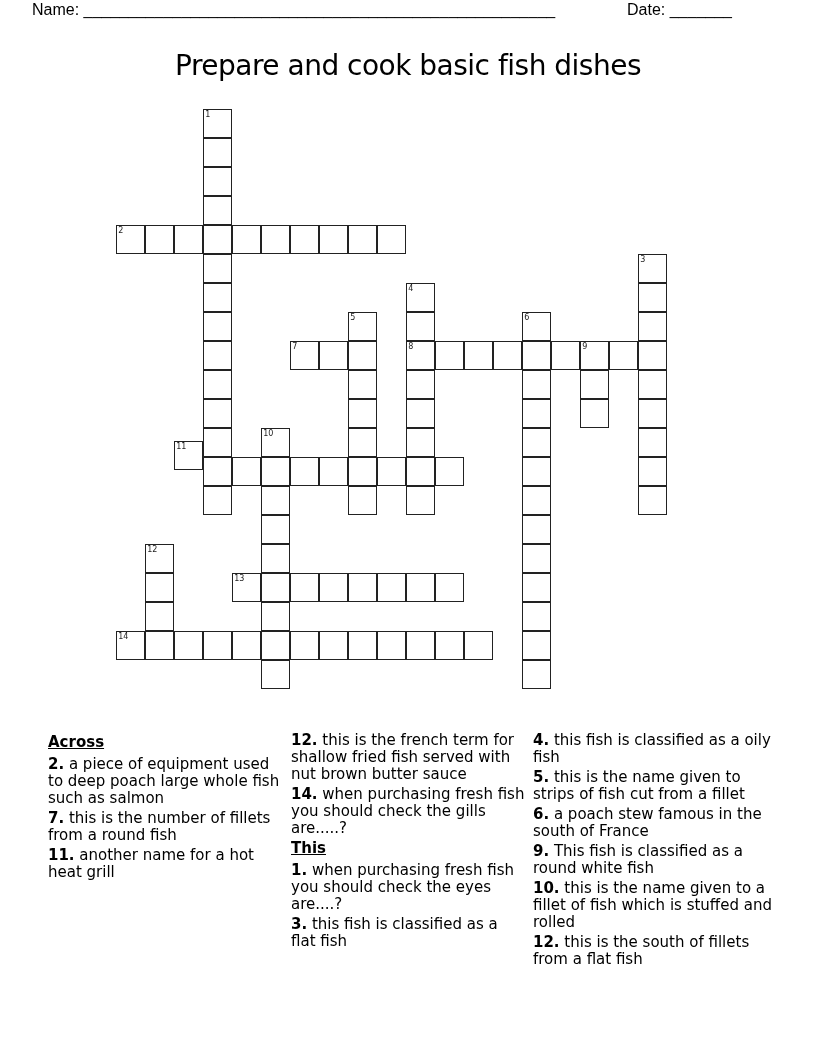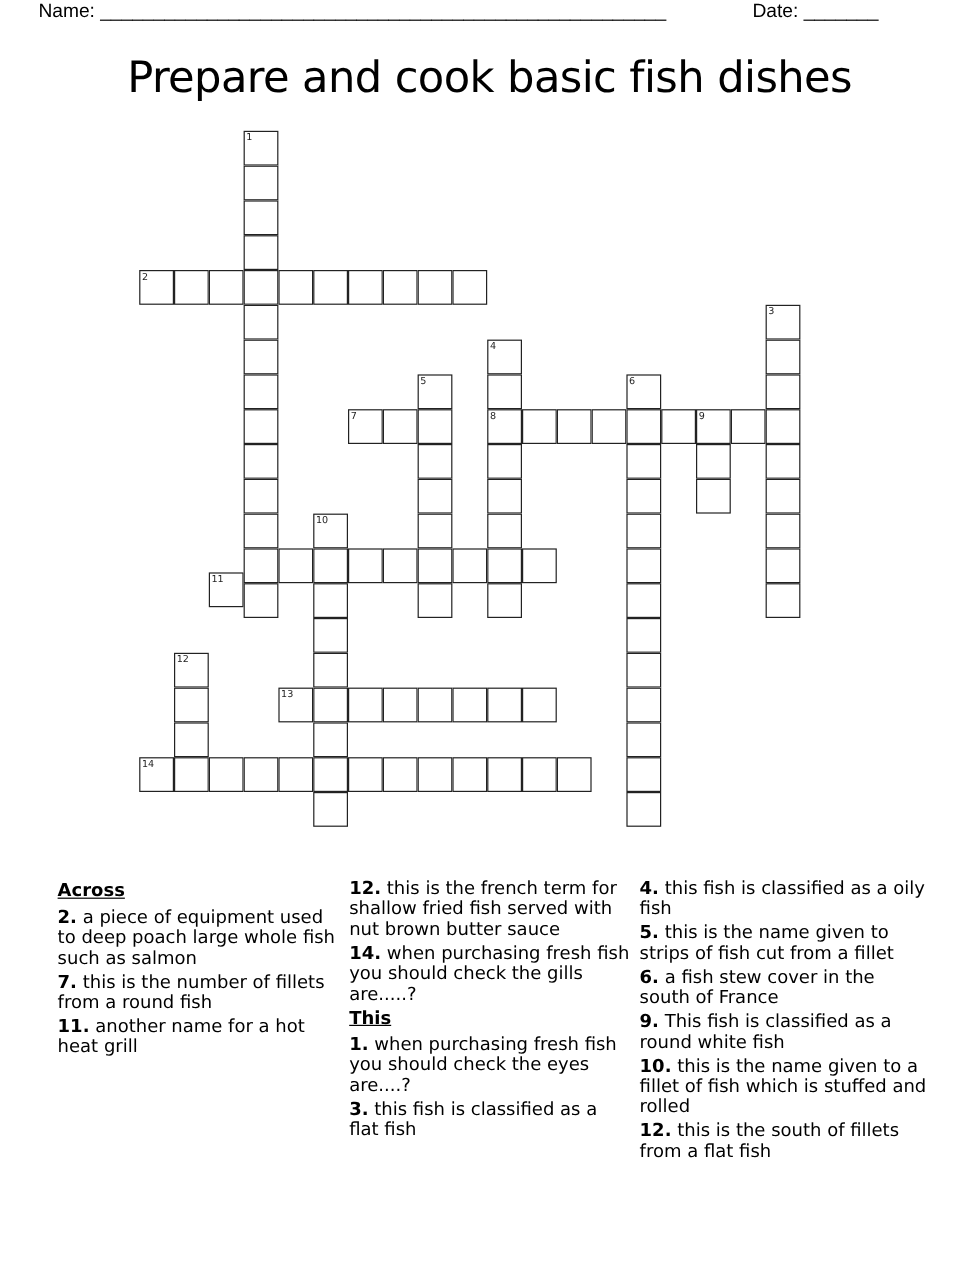--- a/index.html
+++ b/index.html
@@ -1,21 +1,21 @@
 <!DOCTYPE html>
 <html><head>
 <meta charset="utf-8">
 <style>
   html, body { margin:0; padding:0; background:#fff; }
   body { width:816px; height:1056px; position:relative; overflow:hidden; color:#000; }
   .hdr { position:absolute; top:0; font-family:"Liberation Sans", sans-serif; font-size:16px; line-height:20px; }
   #name-line { left:32px; }
   #date-line { left:627px; }
   #title { position:absolute; top:40px; left:0; width:816px; text-align:center;
-    font-family:"DejaVu Sans", sans-serif; font-size:36px; line-height:52px; letter-spacing:-0.5px; }
+    font-family:"DejaVu Sans", sans-serif; font-size:28px; line-height:52px; letter-spacing:-0.5px; }
   #grid { position:absolute; left:117px; top:110px; width:560px; height:585px; }
   .cell { position:absolute; width:29px; height:29px; box-sizing:border-box;
     border:1.5px solid #222; background:#fff; margin-left:-0.75px; margin-top:-0.75px; }
   .num { position:absolute; left:1px; top:0px; font-family:"DejaVu Sans", sans-serif; font-size:8px; line-height:9px; color:#222; }
   .col { position:absolute; top:732px; font-family:"DejaVu Sans", sans-serif; font-size:15px; line-height:17px; }
   #col1 { left:48px; width:235px; }
   #col2 { left:291px; width:235px; }
   #col3 { left:533px; width:240px; }
   .sec { font-weight:bold; text-decoration:underline; margin-top:2px; margin-bottom:5px; }
   .clue { margin-bottom:3px; }
@@ -122,21 +122,21 @@
       <span class="num">10</span>
     </div>
     <div class="cell" style="left: 145px; top: 348px;"></div>
     <div class="cell" style="left: 145px; top: 377px;"></div>
     <div class="cell" style="left: 145px; top: 406px;"></div>
     <div class="cell" style="left: 145px; top: 435px;"></div>
     <div class="cell" style="left: 145px; top: 464px;"></div>
     <div class="cell" style="left: 145px; top: 493px;"></div>
     <div class="cell" style="left: 145px; top: 522px;"></div>
     <div class="cell" style="left: 145px; top: 551px;"></div>
-    <div class="cell" style="left: 58px; top: 368px;">
+    <div class="cell" style="left: 58px; top: 332px;">
       <span class="num">11</span>
     </div>
     <div class="cell" style="left: 116px; top: 348px;"></div>
     <div class="cell" style="left: 174px; top: 348px;"></div>
     <div class="cell" style="left: 203px; top: 348px;"></div>
     <div class="cell" style="left: 261px; top: 348px;"></div>
     <div class="cell" style="left: 319px; top: 348px;"></div>
     <div class="cell" style="left: 29px; top: 435px;">
       <span class="num">12</span>
     </div>
@@ -178,17 +178,17 @@
   <div class="clue"><b>12.</b><span> this is the french term for shallow fried fish served with nut brown butter sauce</span></div>
   <div class="clue"><b>14.</b><span> when purchasing fresh fish you should check the gills are.....?</span></div>
   <div class="sec">This</div>
   <div class="clue"><b>1.</b><span> when purchasing fresh fish you should check the eyes are....?</span></div>
   <div class="clue"><b>3.</b><span> this fish is classified as a flat fish</span></div>
 </div>
 
 <div id="col3" class="col">
   <div class="clue"><b>4.</b><span> this fish is classified as a oily fish</span></div>
   <div class="clue"><b>5.</b><span> this is the name given to strips of fish cut from a fillet</span></div>
-  <div class="clue"><b>6.</b><span> a fish stew cover in the south of France</span></div>
+  <div class="clue"><b>6.</b><span> a poach stew famous in the south of France</span></div>
   <div class="clue"><b>9.</b><span> This fish is classified as a round white fish</span></div>
   <div class="clue"><b>10.</b><span> this is the name given to a fillet of fish which is stuffed and rolled</span></div>
   <div class="clue"><b>12.</b><span> this is the south of fillets from a flat fish</span></div>
 </div>
 
 </body></html>

